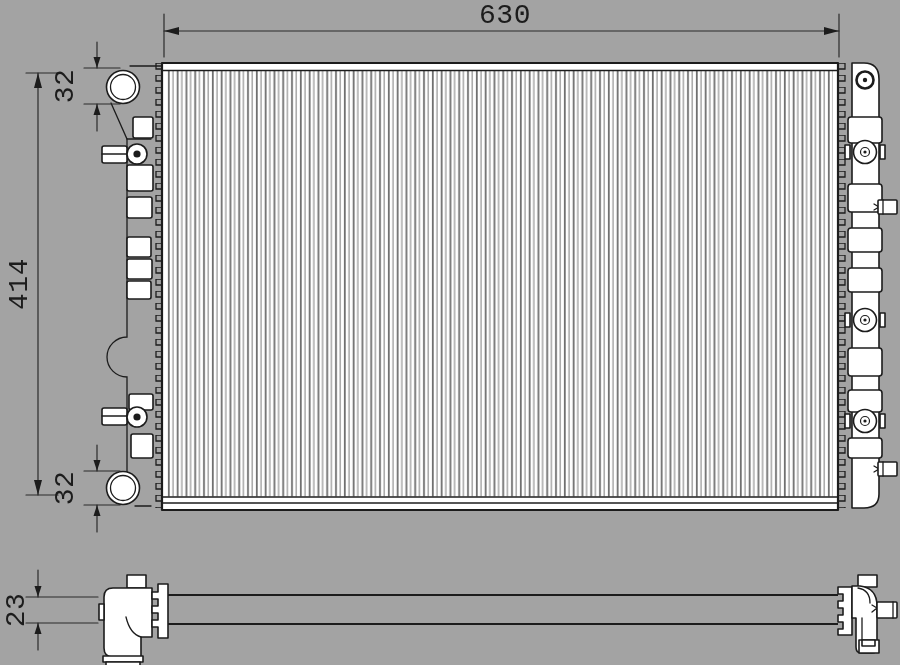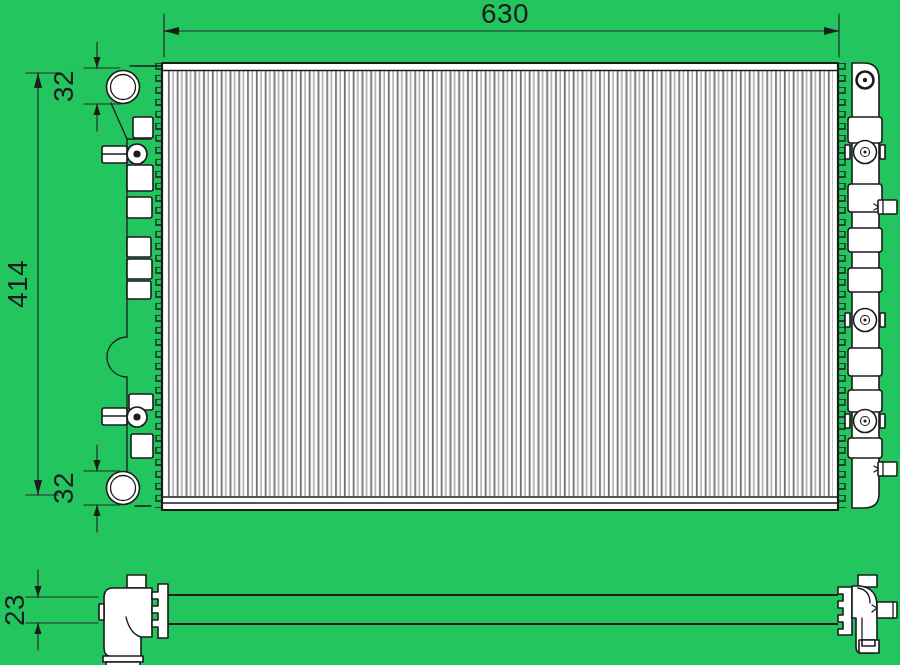--- a/index.html
+++ b/index.html
@@ -1,17 +1,17 @@
 <!DOCTYPE html>
 <html><head>
 <meta charset="utf-8">
 <style>
   html,body{margin:0;padding:0;background:#ffffff;}
-  .stage{position:relative;width:900px;height:665px;background:#22c55e;overflow:hidden;
-         font-family:Liberation Sans, sans-serif;}
+  .stage{position:relative;width:900px;height:665px;background:#a3a3a3;overflow:hidden;
+         font-family:Liberation Mono, monospace;}
   svg{display:block}
   .outline{fill:#ffffff;stroke:#1c1c1c;stroke-width:1.6;stroke-linejoin:round;stroke-linecap:round;}
   .outline2{fill:#ffffff;stroke:#1c1c1c;stroke-width:2.2;stroke-linejoin:round;}
   .thin{fill:none;stroke:#1c1c1c;stroke-width:1.3;stroke-linecap:round;}
   .dimline{stroke:#2b2b2b;stroke-width:1.2;fill:none;stroke-linecap:round;}
   .dimarrow{fill:#1c1c1c;stroke:none;}
   .dimtext{fill:#1c1c1c;font-size:28px;letter-spacing:0.5px;}
   .dot{fill:#1c1c1c;stroke:none;}
 </style>
 </head>

